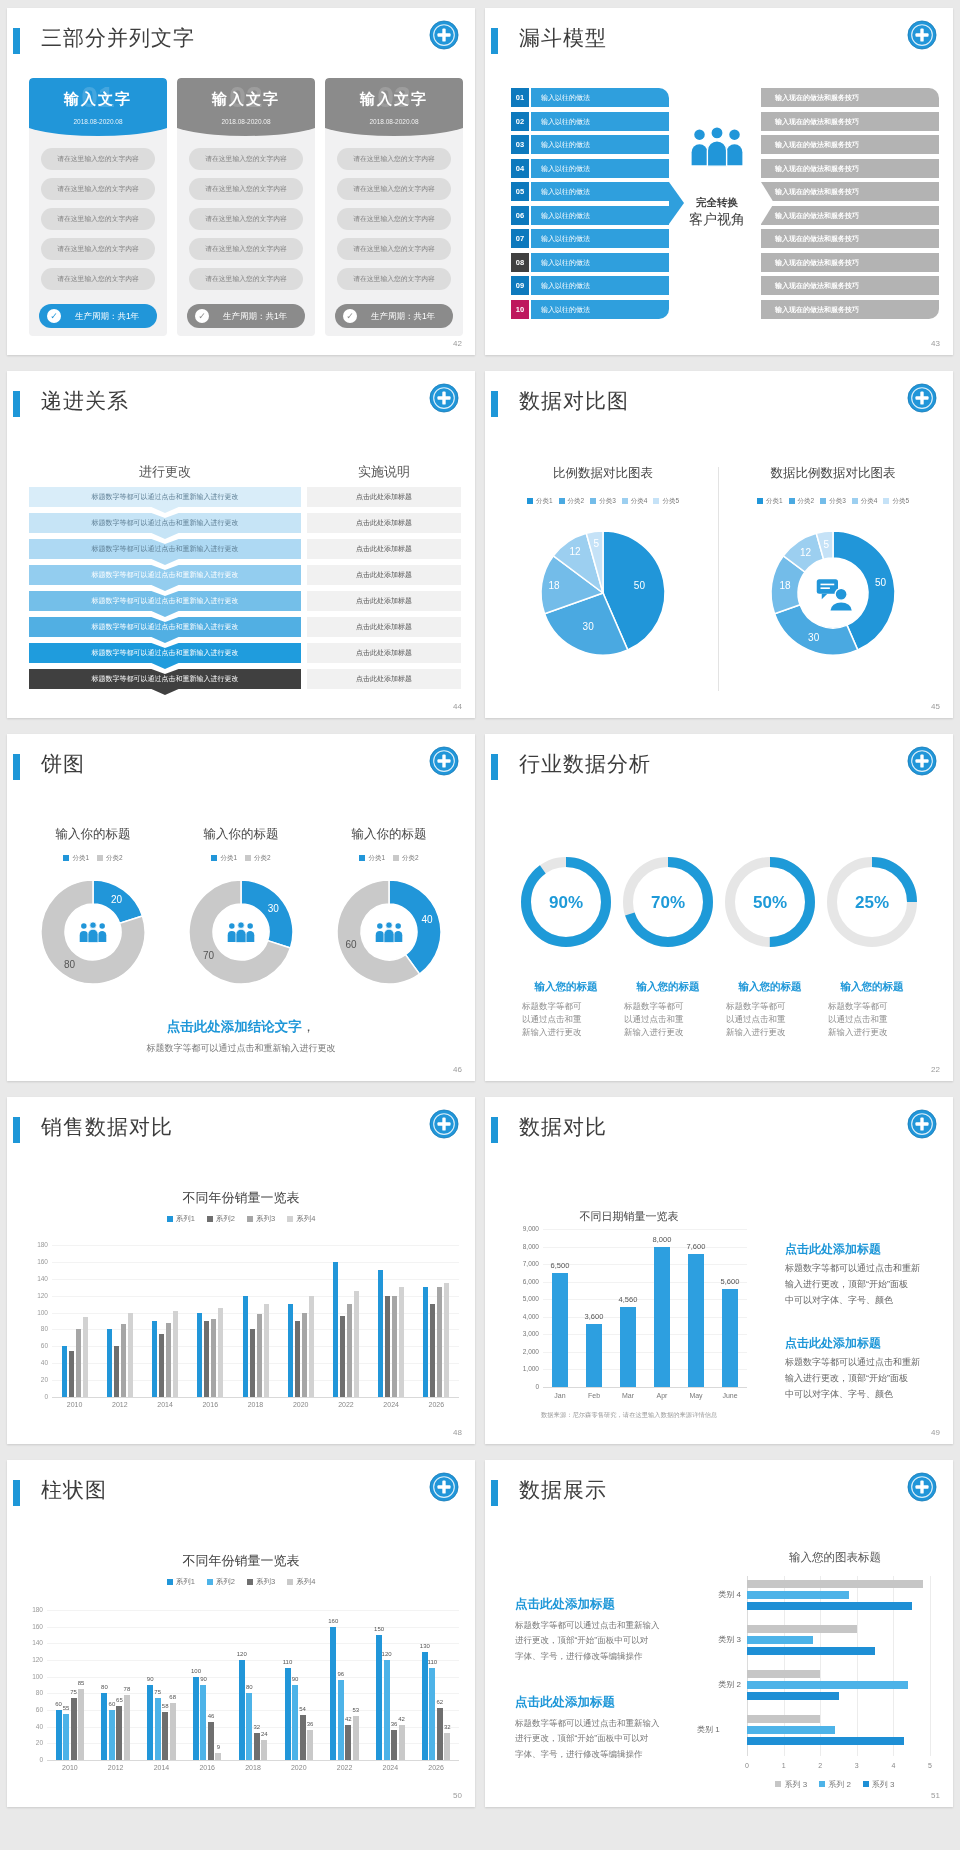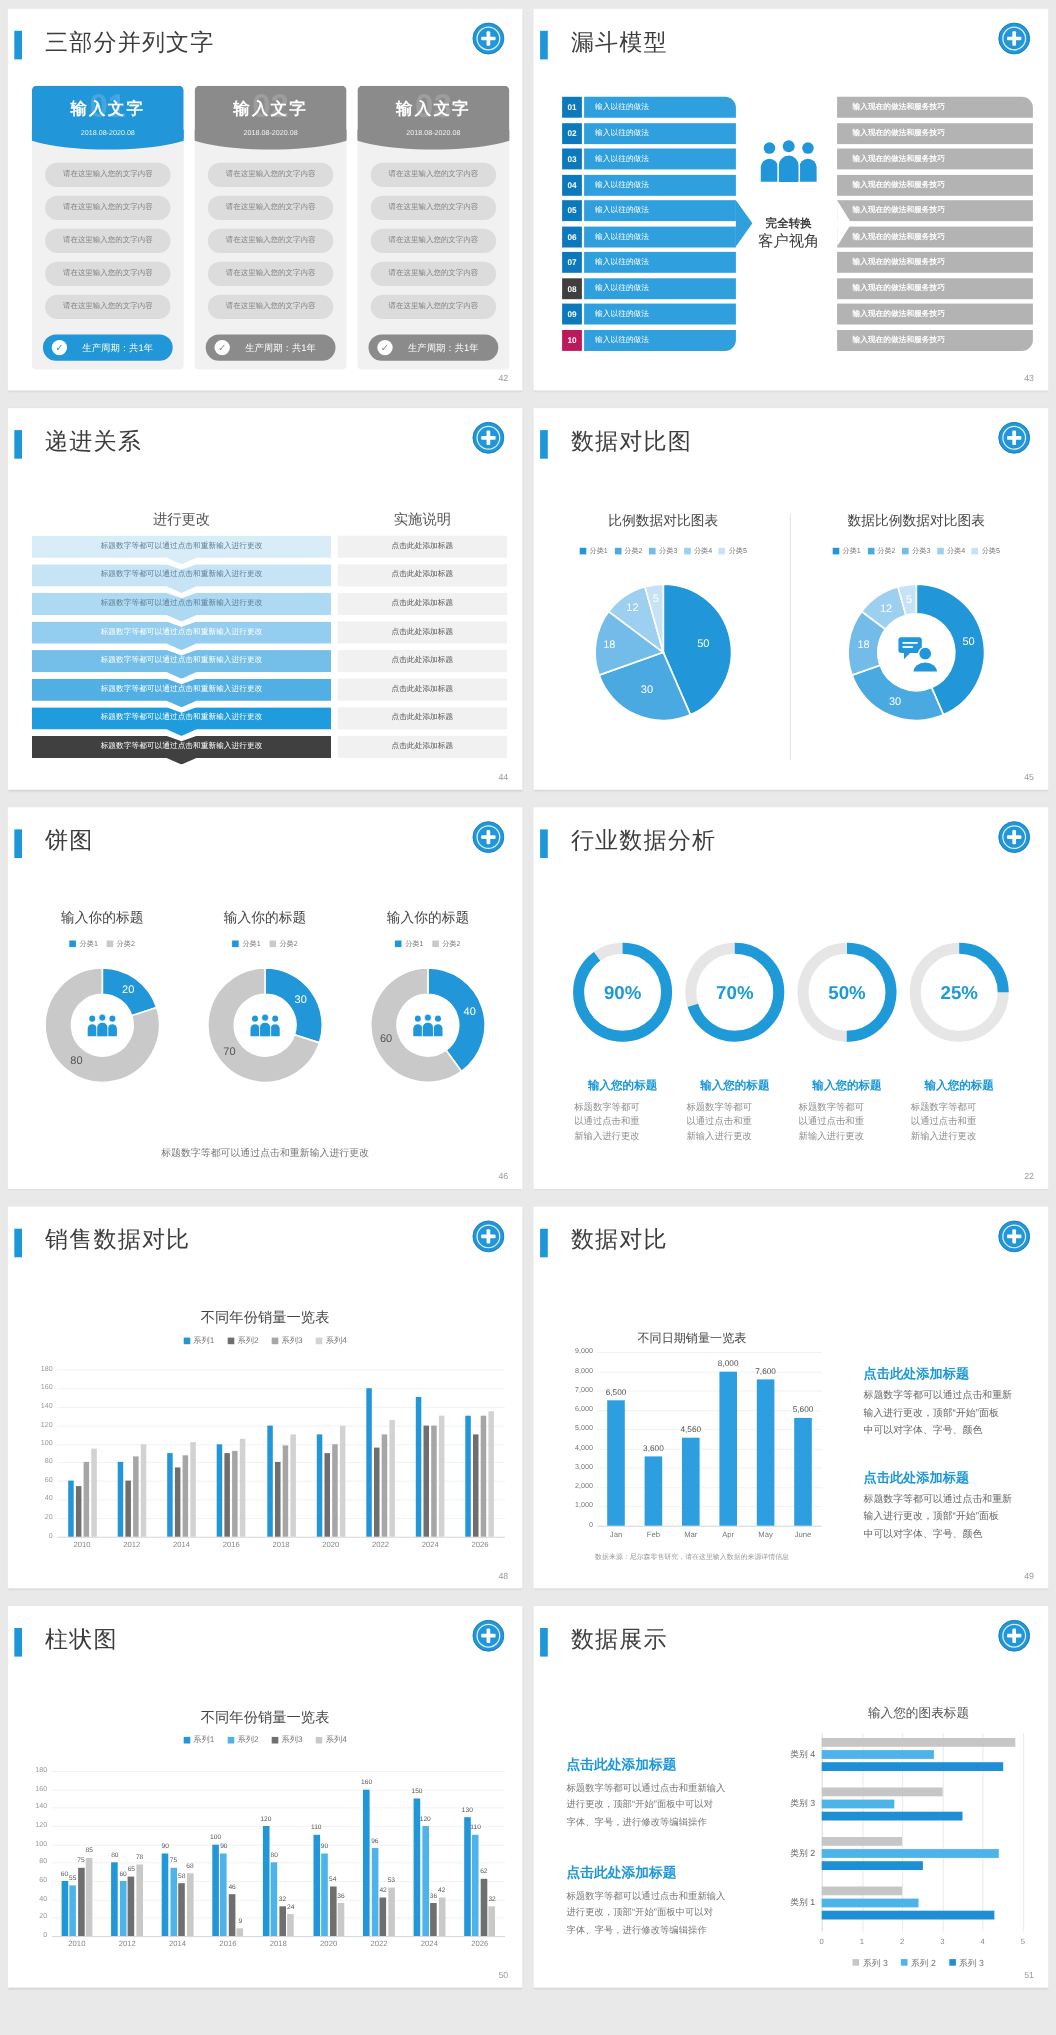--- a/index.html
+++ b/index.html
@@ -388,20 +388,21 @@
             <path d="M3 46 V31 a9 9 0 0 1 18 0 V46 Z"></path>
 <circle cx="52" cy="11" r="6"></circle>
             <path d="M43 46 V31 a9 9 0 0 1 18 0 V46 Z"></path>
           </g>
 <g fill="#2196d9" stroke="#fff" stroke-width="1.6">
             <circle cx="32" cy="9" r="7"></circle>
             <path d="M21 47 V29 a11 11 0 0 1 22 0 V47 Z"></path>
           </g>
         </svg></div>
     </div>
+  <div class="c46-conc"><span>点击此处添加结论文字</span><span class="comma">，</span></div>
   <div class="c46-sub">标题数字等都可以通过点击和重新输入进行更改</div>
   <span class="pg">46</span>
 </article>
 
 <article class="slide pos47">
   <span class="accent"></span>
   <h2 class="s-title">行业数据分析</h2>
   <span class="logo"><svg viewBox="0 0 32 32" width="30" height="30">
 <circle cx="16" cy="16" r="15" fill="#2196d9"></circle>
 <circle cx="16" cy="16" r="11" fill="none" stroke="#fff" stroke-width="1.2" opacity="0.85"></circle>
@@ -784,21 +785,21 @@
       <div style="position: absolute; left: 262px; top: 131px; width: 102.48px; height: 8px; background: rgb(77, 179, 232);"></div>
       <div style="position: absolute; left: 262px; top: 142px; width: 164.7px; height: 8px; background: rgb(30, 143, 213);"></div>
       <div style="position: absolute; left: 212px; top: 174px; width: 44px; height: 12px; font-size: 8px; color: rgb(102, 102, 102); text-align: right;">类别 3</div>
       <div style="position: absolute; left: 262px; top: 165px; width: 109.8px; height: 8px; background: rgb(198, 198, 198);"></div>
       <div style="position: absolute; left: 262px; top: 176px; width: 65.88px; height: 8px; background: rgb(77, 179, 232);"></div>
       <div style="position: absolute; left: 262px; top: 187px; width: 128.1px; height: 8px; background: rgb(30, 143, 213);"></div>
       <div style="position: absolute; left: 212px; top: 219px; width: 44px; height: 12px; font-size: 8px; color: rgb(102, 102, 102); text-align: right;">类别 2</div>
       <div style="position: absolute; left: 262px; top: 210px; width: 73.2px; height: 8px; background: rgb(198, 198, 198);"></div>
       <div style="position: absolute; left: 262px; top: 221px; width: 161.04px; height: 8px; background: rgb(77, 179, 232);"></div>
       <div style="position: absolute; left: 262px; top: 232px; width: 91.5px; height: 8px; background: rgb(30, 143, 213);"></div>
-      <div style="position: absolute; left: 212px; top: 264px; width: 44px; height: 12px; font-size: 8px; color: rgb(102, 102, 102); text-align: right;">类别 1</div>
+      <div style="position: absolute; left: 212px; top: 264px; width: 44px; height: 12px; font-size: 8px; color: rgb(102, 102, 102); ">类别 1</div>
       <div style="position: absolute; left: 262px; top: 255px; width: 73.2px; height: 8px; background: rgb(198, 198, 198);"></div>
       <div style="position: absolute; left: 262px; top: 266px; width: 87.84px; height: 8px; background: rgb(77, 179, 232);"></div>
       <div style="position: absolute; left: 262px; top: 277px; width: 157.38px; height: 8px; background: rgb(30, 143, 213);"></div>
       <div style="position: absolute; left: 248px; top: 318px; width: 204px; height: 12px; display: flex; justify-content: center; align-items: center; gap: 12px;">
         <div style="display: flex; align-items: center; gap: 3px;">
           <div style="width: 6px; height: 6px; background: rgb(198, 198, 198); flex: 0 0 auto;"></div>
           <div style="font-size: 8px; color: rgb(119, 119, 119);">系列 3</div>
         </div>
         <div style="display: flex; align-items: center; gap: 3px;">
           <div style="width: 6px; height: 6px; background: rgb(77, 179, 232); flex: 0 0 auto;"></div>

